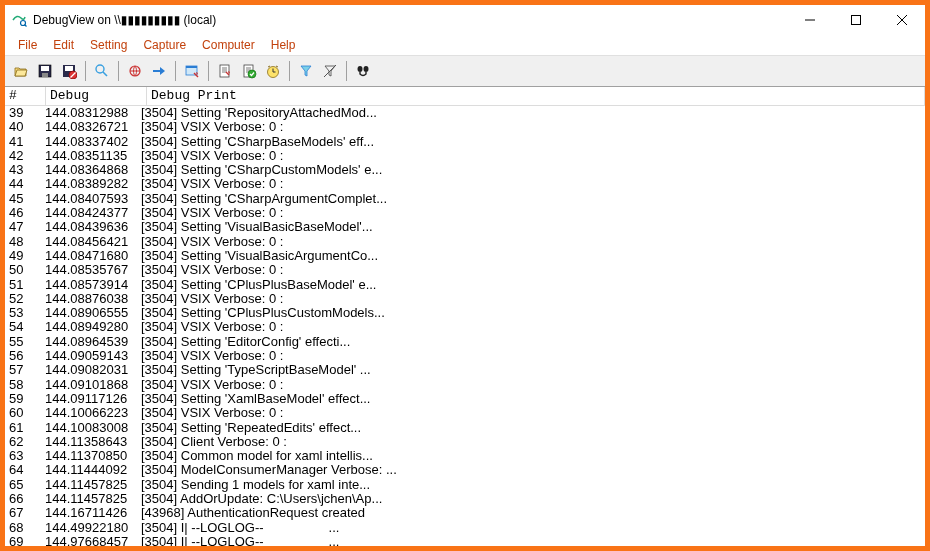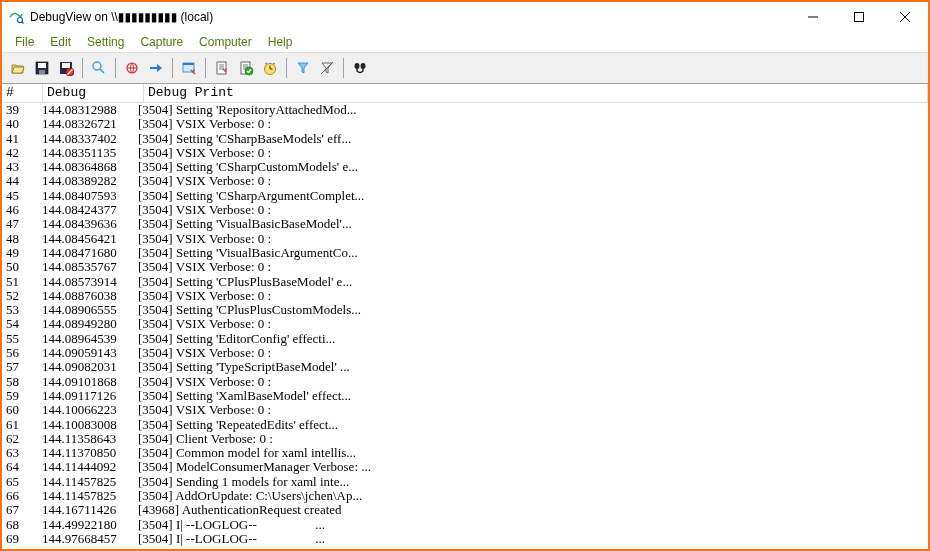--- a/index.html
+++ b/index.html
@@ -1,29 +1,29 @@
 <!DOCTYPE html>
 <html><head>
 <meta charset="utf-8">
 <style>
 html,body{margin:0;padding:0;height:100%;font-family:"Segoe UI",Tahoma,sans-serif;font-size:12px;background:#fff;overflow:hidden}
-.window{width:930px;height:551px;background:#fff;display:flex;flex-direction:column;border:2px solid #f97316;box-sizing:border-box}
+.window{width:930px;height:551px;background:#fff;display:flex;flex-direction:column;border:5px solid #f97316;box-sizing:border-box}
 .titlebar{height:30px;display:flex;align-items:center;padding:0 0 0 6px;background:#fff;flex-shrink:0}
 .titlebar-icon{width:16px;height:16px;margin-right:6px;display:flex;align-items:center;justify-content:center}
 .title-text{flex:1;font-size:12px;color:#000}
 .win-controls{display:flex;height:100%}
 .win-btn{width:46px;height:100%;display:flex;align-items:center;justify-content:center;cursor:default}
 .menubar{height:20px;display:flex;align-items:center;padding:0 5px;background:#fff;flex-shrink:0}
-.menu-item{padding:2px 8px;cursor:default;font-size:12px;color:#4d7c0f}
+.menu-item{padding:2px 8px;cursor:default;font-size:12px;color:#c2410c}
 .toolbar{height:26px;display:flex;align-items:center;padding:2px 4px;background:#f0f0f0;border-top:1px solid #e0e0e0;border-bottom:1px solid #a0a0a0;flex-shrink:0;gap:0}
 .tb-btn{width:22px;height:22px;display:flex;align-items:center;justify-content:center;cursor:default;margin:0 1px}
 .tb-sep{width:1px;height:20px;background:#a0a0a0;margin:0 4px}
 .grid-header{height:18px;display:flex;background:#fff;flex-shrink:0;font-family:"Consolas","Courier New",monospace;font-size:13px;border-bottom:1px solid #dcdcdc}
 .grid-header .col{padding:1px 4px;border-right:1px solid #dcdcdc;color:#000}
-.grid-body{flex:1;overflow-y:scroll;overflow-x:hidden;font-family:Liberation Serif, serif;font-size:13px;background:#fff;white-space:pre}
+.grid-body{flex:1;overflow-y:scroll;overflow-x:hidden;font-family:Liberation Sans, sans-serif;font-size:13px;background:#fff;white-space:pre}
 .row{display:flex;height:14.3px;line-height:14.3px;color:#000}
 .row .c1{width:36px;padding-left:4px}
 .row .c2{width:96px}
 .row .c3{flex:1}
 .col.c1{width:32px}
 .col.c2{width:92px}
 .col.c3{flex:1}
 .statusbar{height:0px;flex-shrink:0}
 svg{display:block}
 </style>

